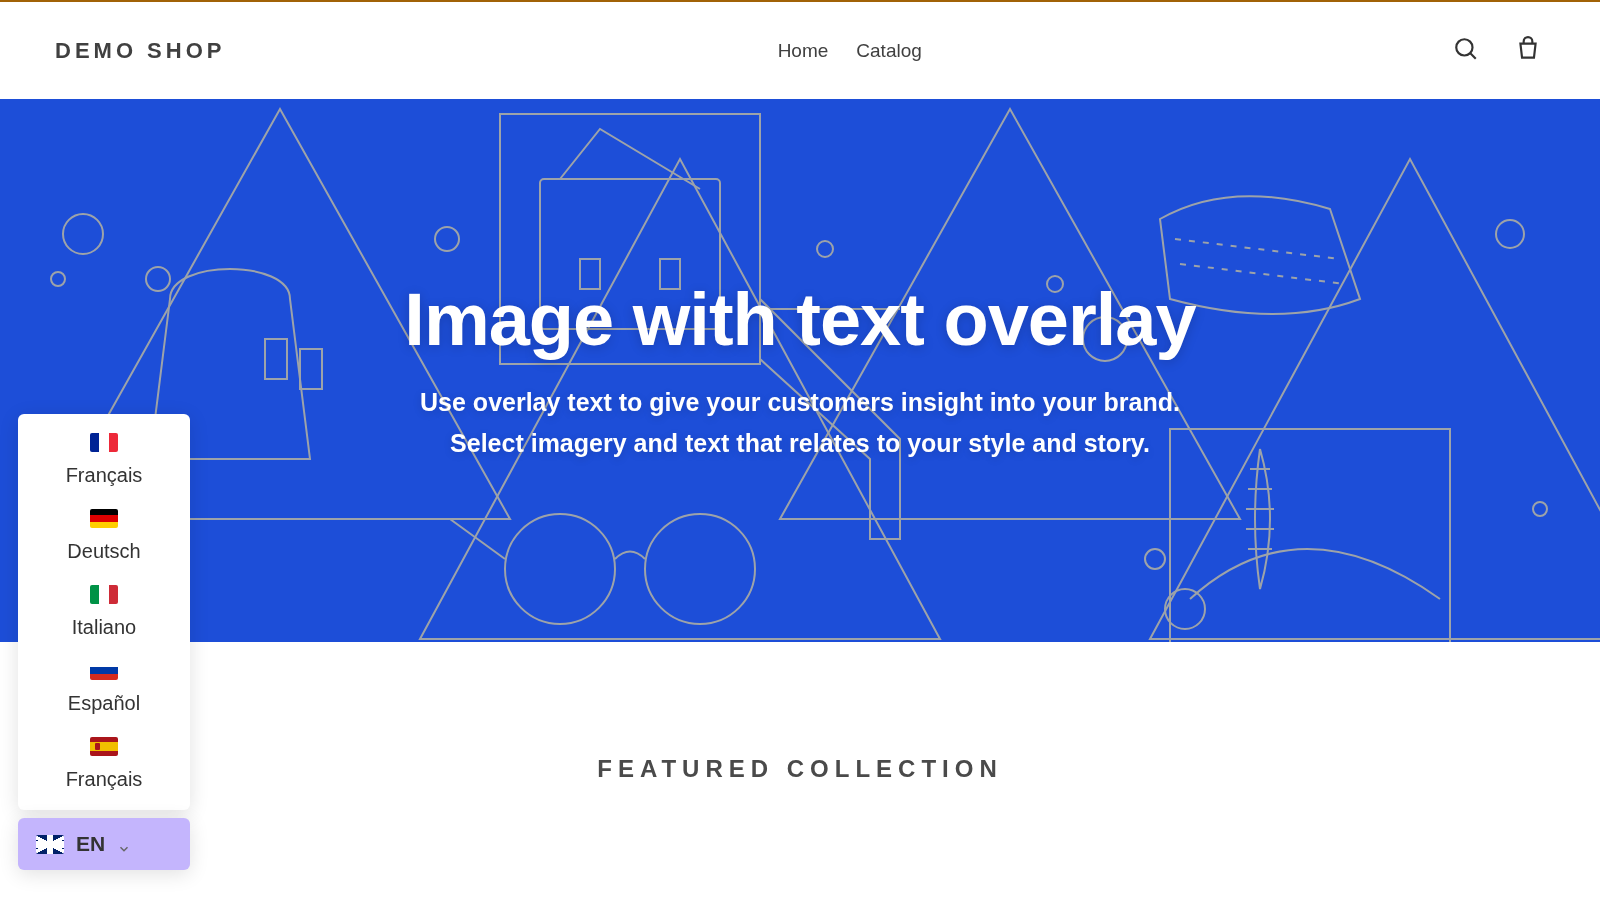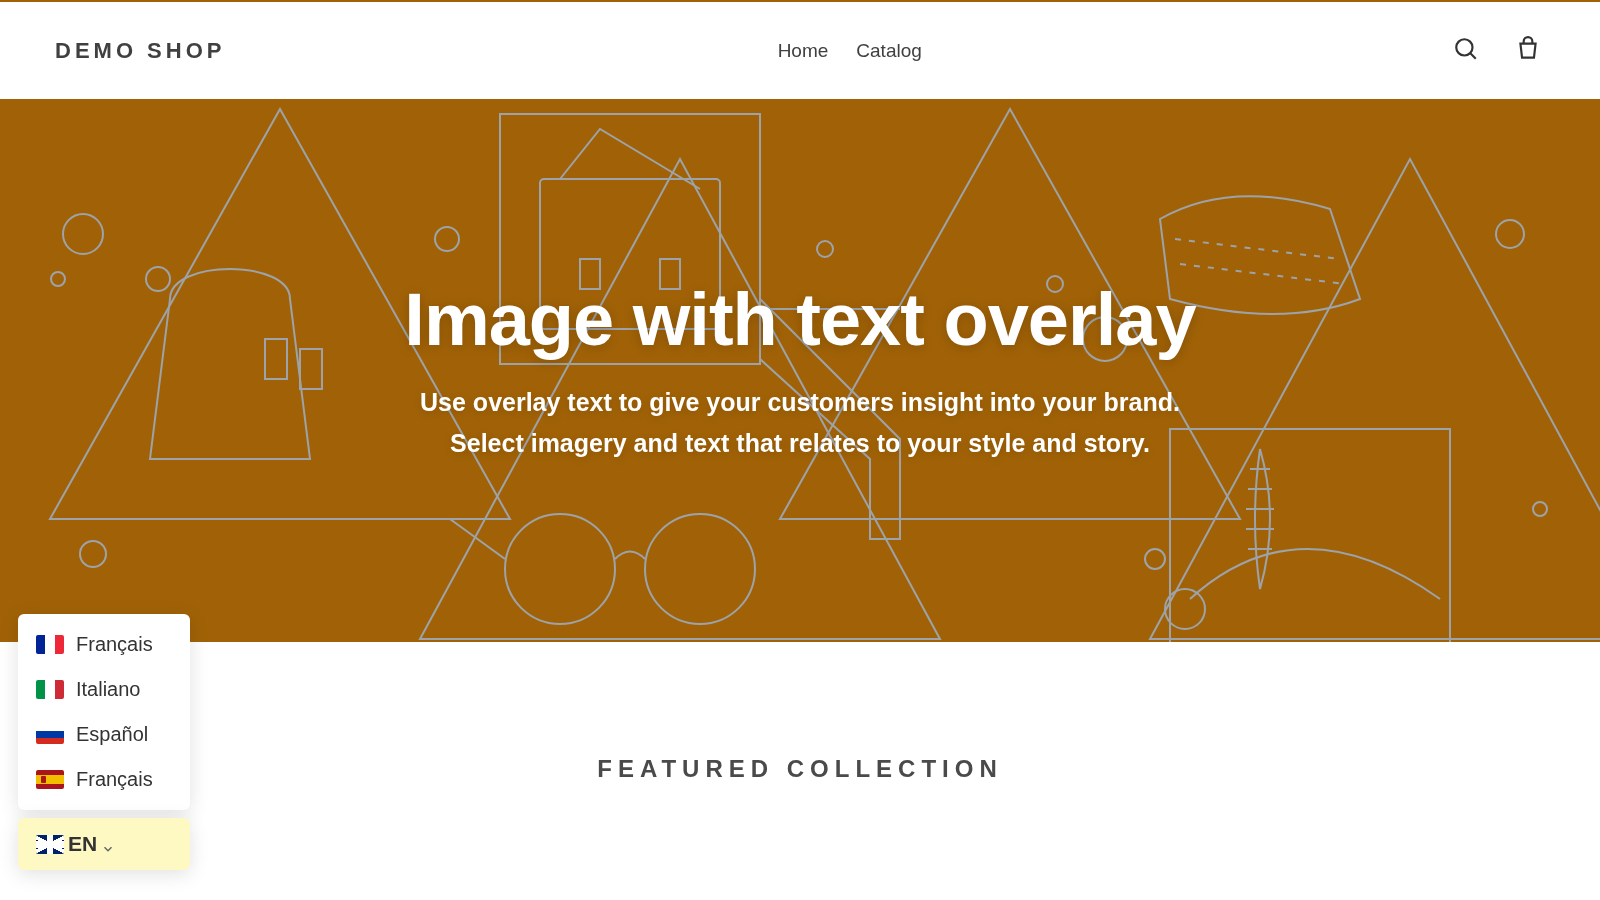--- a/index.html
+++ b/index.html
@@ -5,34 +5,34 @@
 * { margin: 0; padding: 0; box-sizing: border-box; }
 body { font-family: -apple-system, BlinkMacSystemFont, "Segoe UI", Helvetica, Arial, sans-serif; background: #fff; color: #333; }
 .header { display: flex; align-items: center; justify-content: space-between; padding: 30px 55px; border-top: 2px solid #a16207; }
 .logo { font-size: 22px; font-weight: 700; letter-spacing: 4px; color: #404040; }
 .nav { display: flex; gap: 28px; margin-left: 25px; }
 .nav a { text-decoration: none; color: #404040; font-size: 19px; }
 .icons { display: flex; gap: 28px; align-items: center; }
 .icon-btn { background: none; border: none; cursor: pointer; padding: 4px; }
 .icon-btn svg { width: 26px; height: 26px; stroke: #333; fill: none; stroke-width: 2; }
 
-.hero { position: relative; height: 543px; background: #a16207; overflow: hidden; display: flex; align-items: center; justify-content: center; }
+.hero { position: relative; height: 543px; background: #1d4ed8; overflow: hidden; display: flex; align-items: center; justify-content: center; }
 .hero-bg { position: absolute; inset: 0; }
 .hero-bg svg { width: 100%; height: 100%; }
 .hero-text { position: relative; z-index: 2; text-align: center; color: #fff; padding: 0 20px; }
 .hero-title { font-size: 74px; font-weight: 700; letter-spacing: -1px; margin-bottom: 20px; text-shadow: 0 2px 12px rgba(0,0,0,0.18); }
 .hero-sub { font-size: 25px; font-weight: 600; line-height: 1.65; text-shadow: 0 2px 8px rgba(0,0,0,0.15); }
 
 .section-title { text-align: center; font-size: 24px; font-weight: 700; letter-spacing: 6px; color: #4a4a4a; margin-top: 113px; }
 
 .lang-widget { position: fixed; left: 18px; bottom: 90px; background: #fff; border-radius: 6px; box-shadow: 0 4px 20px rgba(0,0,0,0.12); padding: 8px 0; min-width: 172px; z-index: 20; }
-.lang-item { display: flex; align-items: center; gap: 12px; padding: 11px 18px; cursor: pointer; font-size: 20px; color: #333; }
+.lang-item { display: flex; align-items: center; gap: 12px; padding: 11px 18px; cursor: pointer; font-size: 20px; color: #333; flex-direction: column; }
 .flag { width: 28px; height: 19px; border-radius: 2px; flex-shrink: 0; display: block; }
 
-.lang-current { position: fixed; left: 18px; bottom: 30px; background: #fef9c3; border-radius: 6px; box-shadow: 0 4px 20px rgba(0,0,0,0.12); padding: 14px 18px; display: flex; align-items: center; gap: 4px; font-size: 21px; font-weight: 600; color: #333; cursor: pointer; z-index: 20; min-width: 172px; }
+.lang-current { position: fixed; left: 18px; bottom: 30px; background: #c4b5fd; border-radius: 6px; box-shadow: 0 4px 20px rgba(0,0,0,0.12); padding: 14px 18px; display: flex; align-items: center; gap: 12px; font-size: 21px; font-weight: 600; color: #333; cursor: pointer; z-index: 20; min-width: 172px; }
 .lang-current .chev { width: 14px; height: 14px; }
 
 
 .flag-fr { background: linear-gradient(90deg, #002395 33.3%, #fff 33.3%, #fff 66.6%, #ED2939 66.6%); }
 .flag-de { background: linear-gradient(180deg, #000 33.3%, #DD0000 33.3%, #DD0000 66.6%, #FFCE00 66.6%); }
 .flag-it { background: linear-gradient(90deg, #009246 33.3%, #fff 33.3%, #fff 66.6%, #CE2B37 66.6%); }
 .flag-ru { background: linear-gradient(180deg, #fff 33.3%, #0039A6 33.3%, #0039A6 66.6%, #D52B1E 66.6%); }
 .flag-es { background: linear-gradient(180deg, #AA151B 25%, #F1BF00 25%, #F1BF00 75%, #AA151B 75%); position: relative; }
 .flag-es::after { content:""; position:absolute; left:5px; top:6px; width:5px; height:7px; background:#AA151B; border-radius:1px; }
 .flag-uk { background: #012169; position: relative; overflow: hidden; }
@@ -142,20 +142,24 @@
 </section>
 
 <h2 class="section-title">FEATURED COLLECTION</h2>
 
 <div class="lang-widget">
   <div class="lang-item">
     <span class="flag flag-fr"></span>
     <span>Français</span>
   </div>
   <div class="lang-item">
+    <span class="flag flag-de"></span>
+    <span>Deutsch</span>
+  </div>
+  <div class="lang-item">
     <span class="flag flag-it"></span>
     <span>Italiano</span>
   </div>
   <div class="lang-item">
     <span class="flag flag-ru"></span>
     <span>Español</span>
   </div>
   <div class="lang-item">
     <span class="flag flag-es"></span>
     <span>Français</span>

